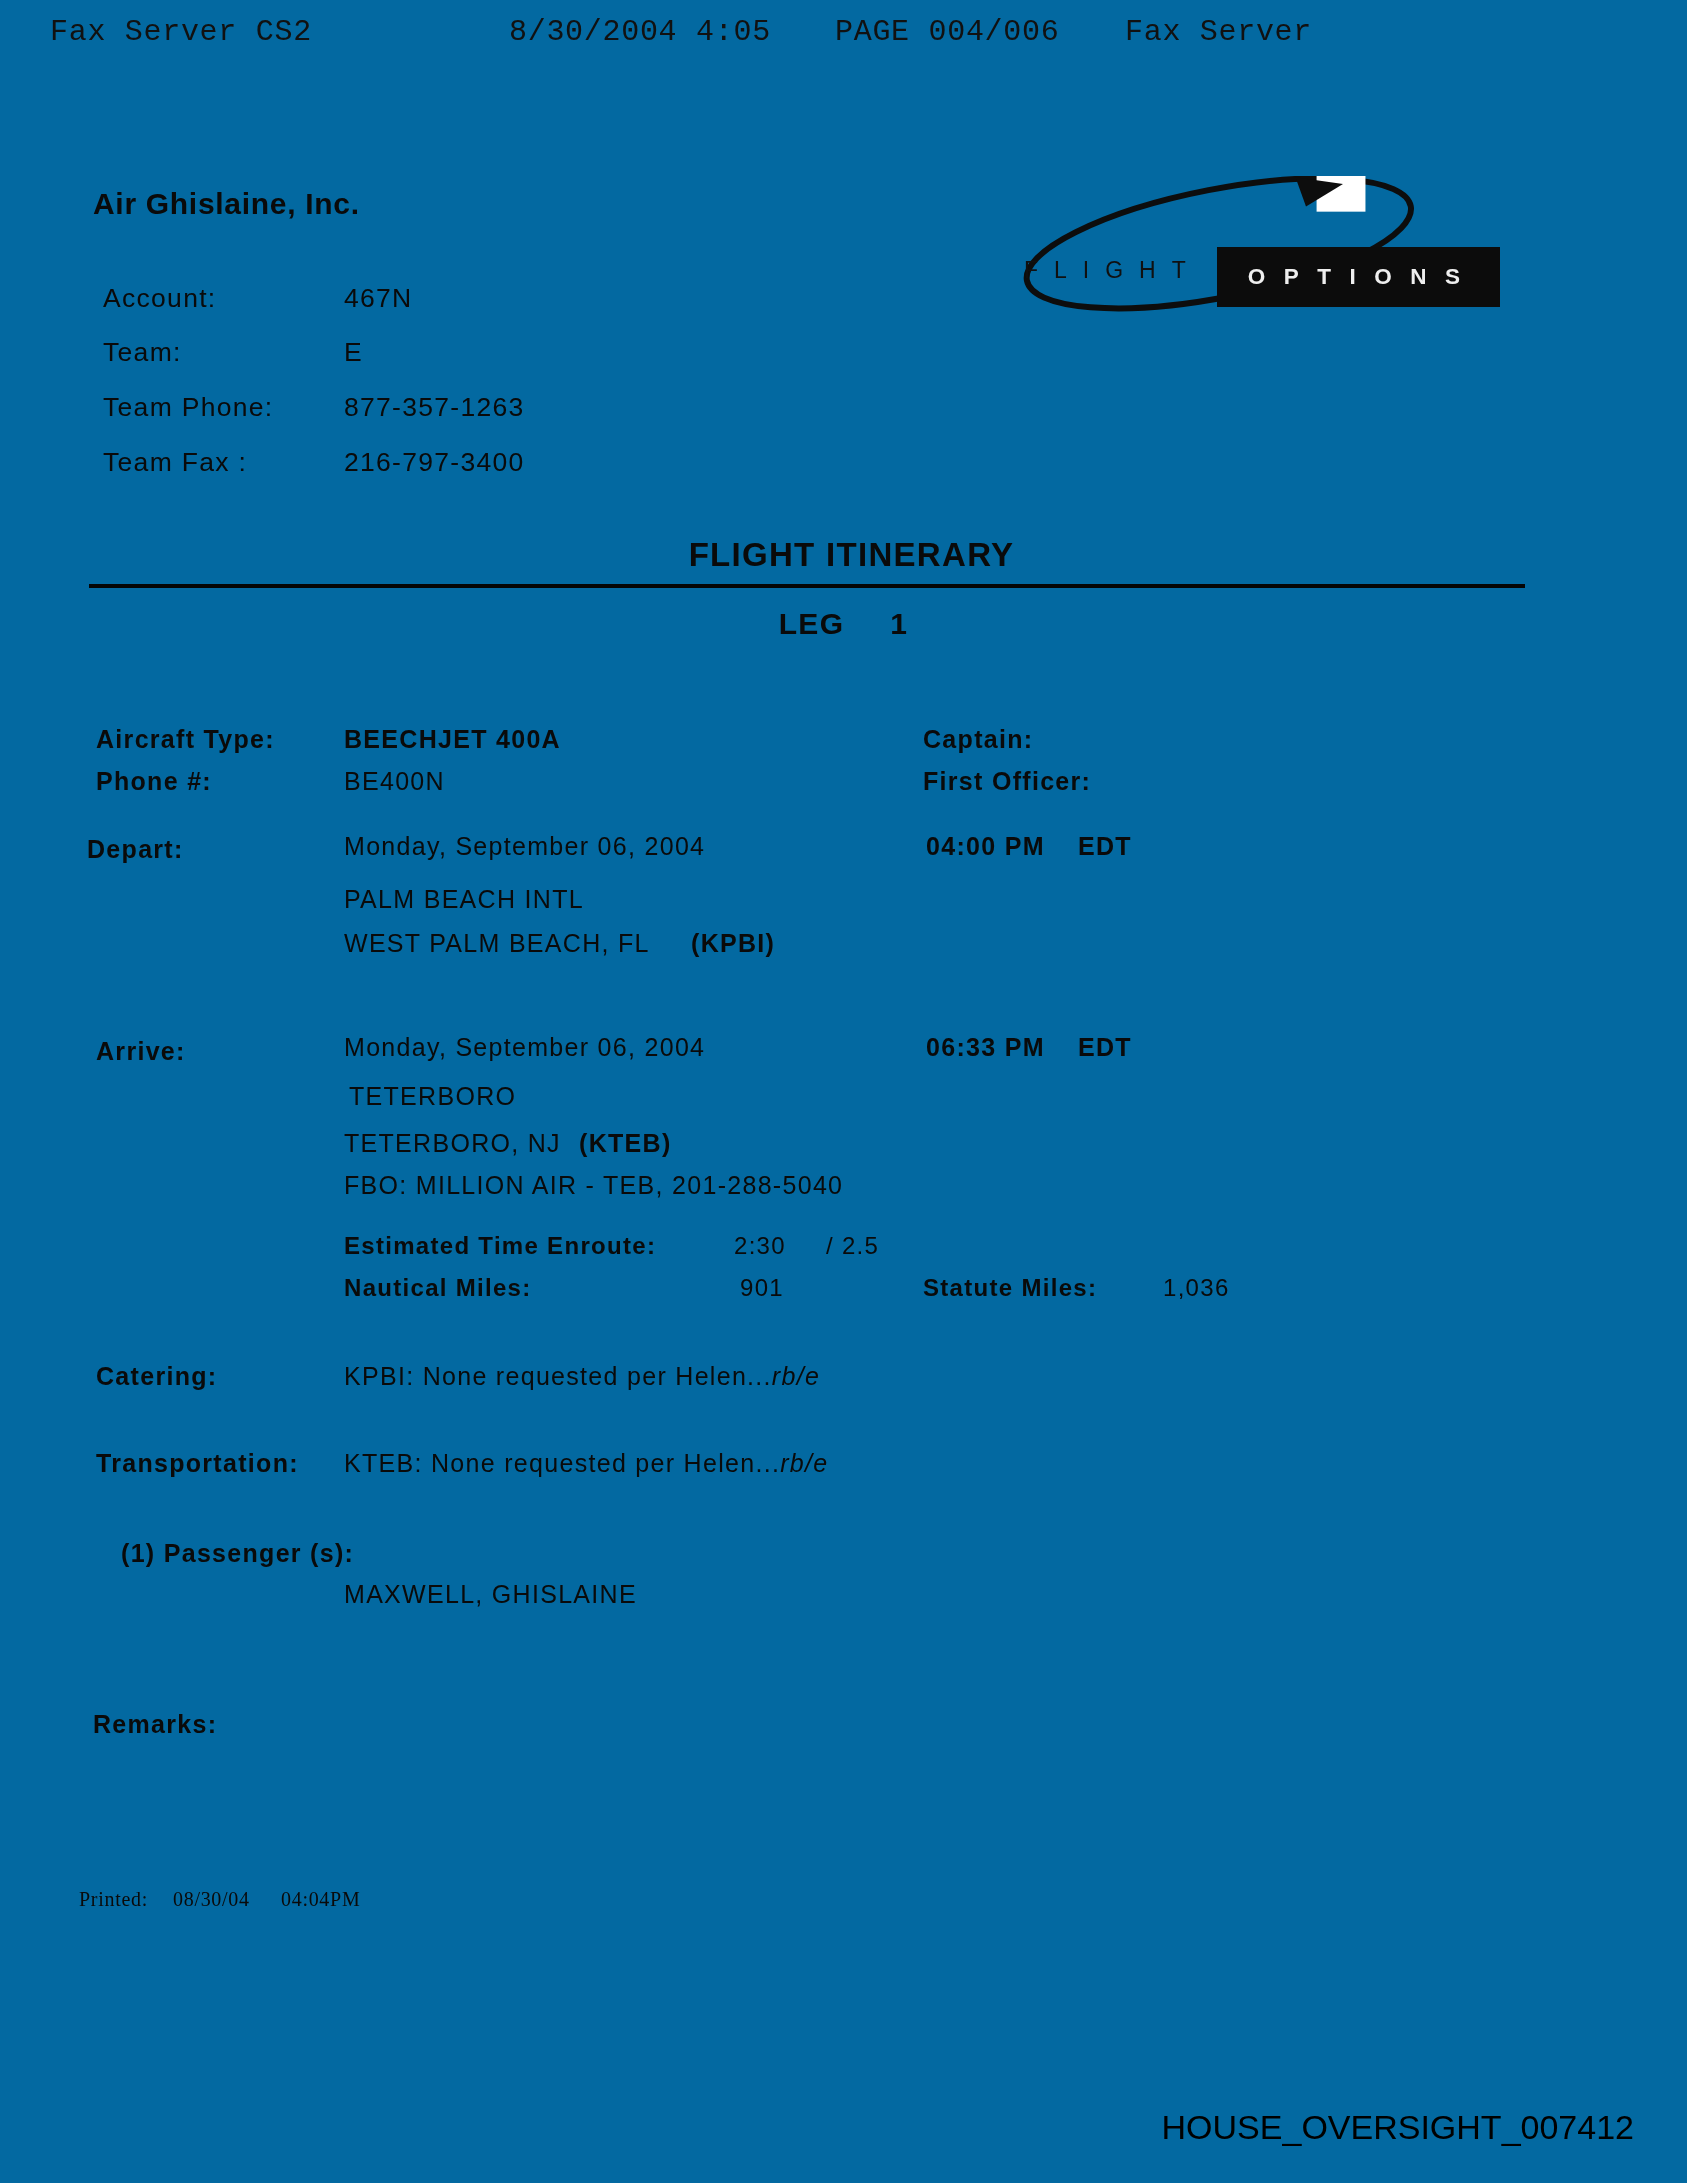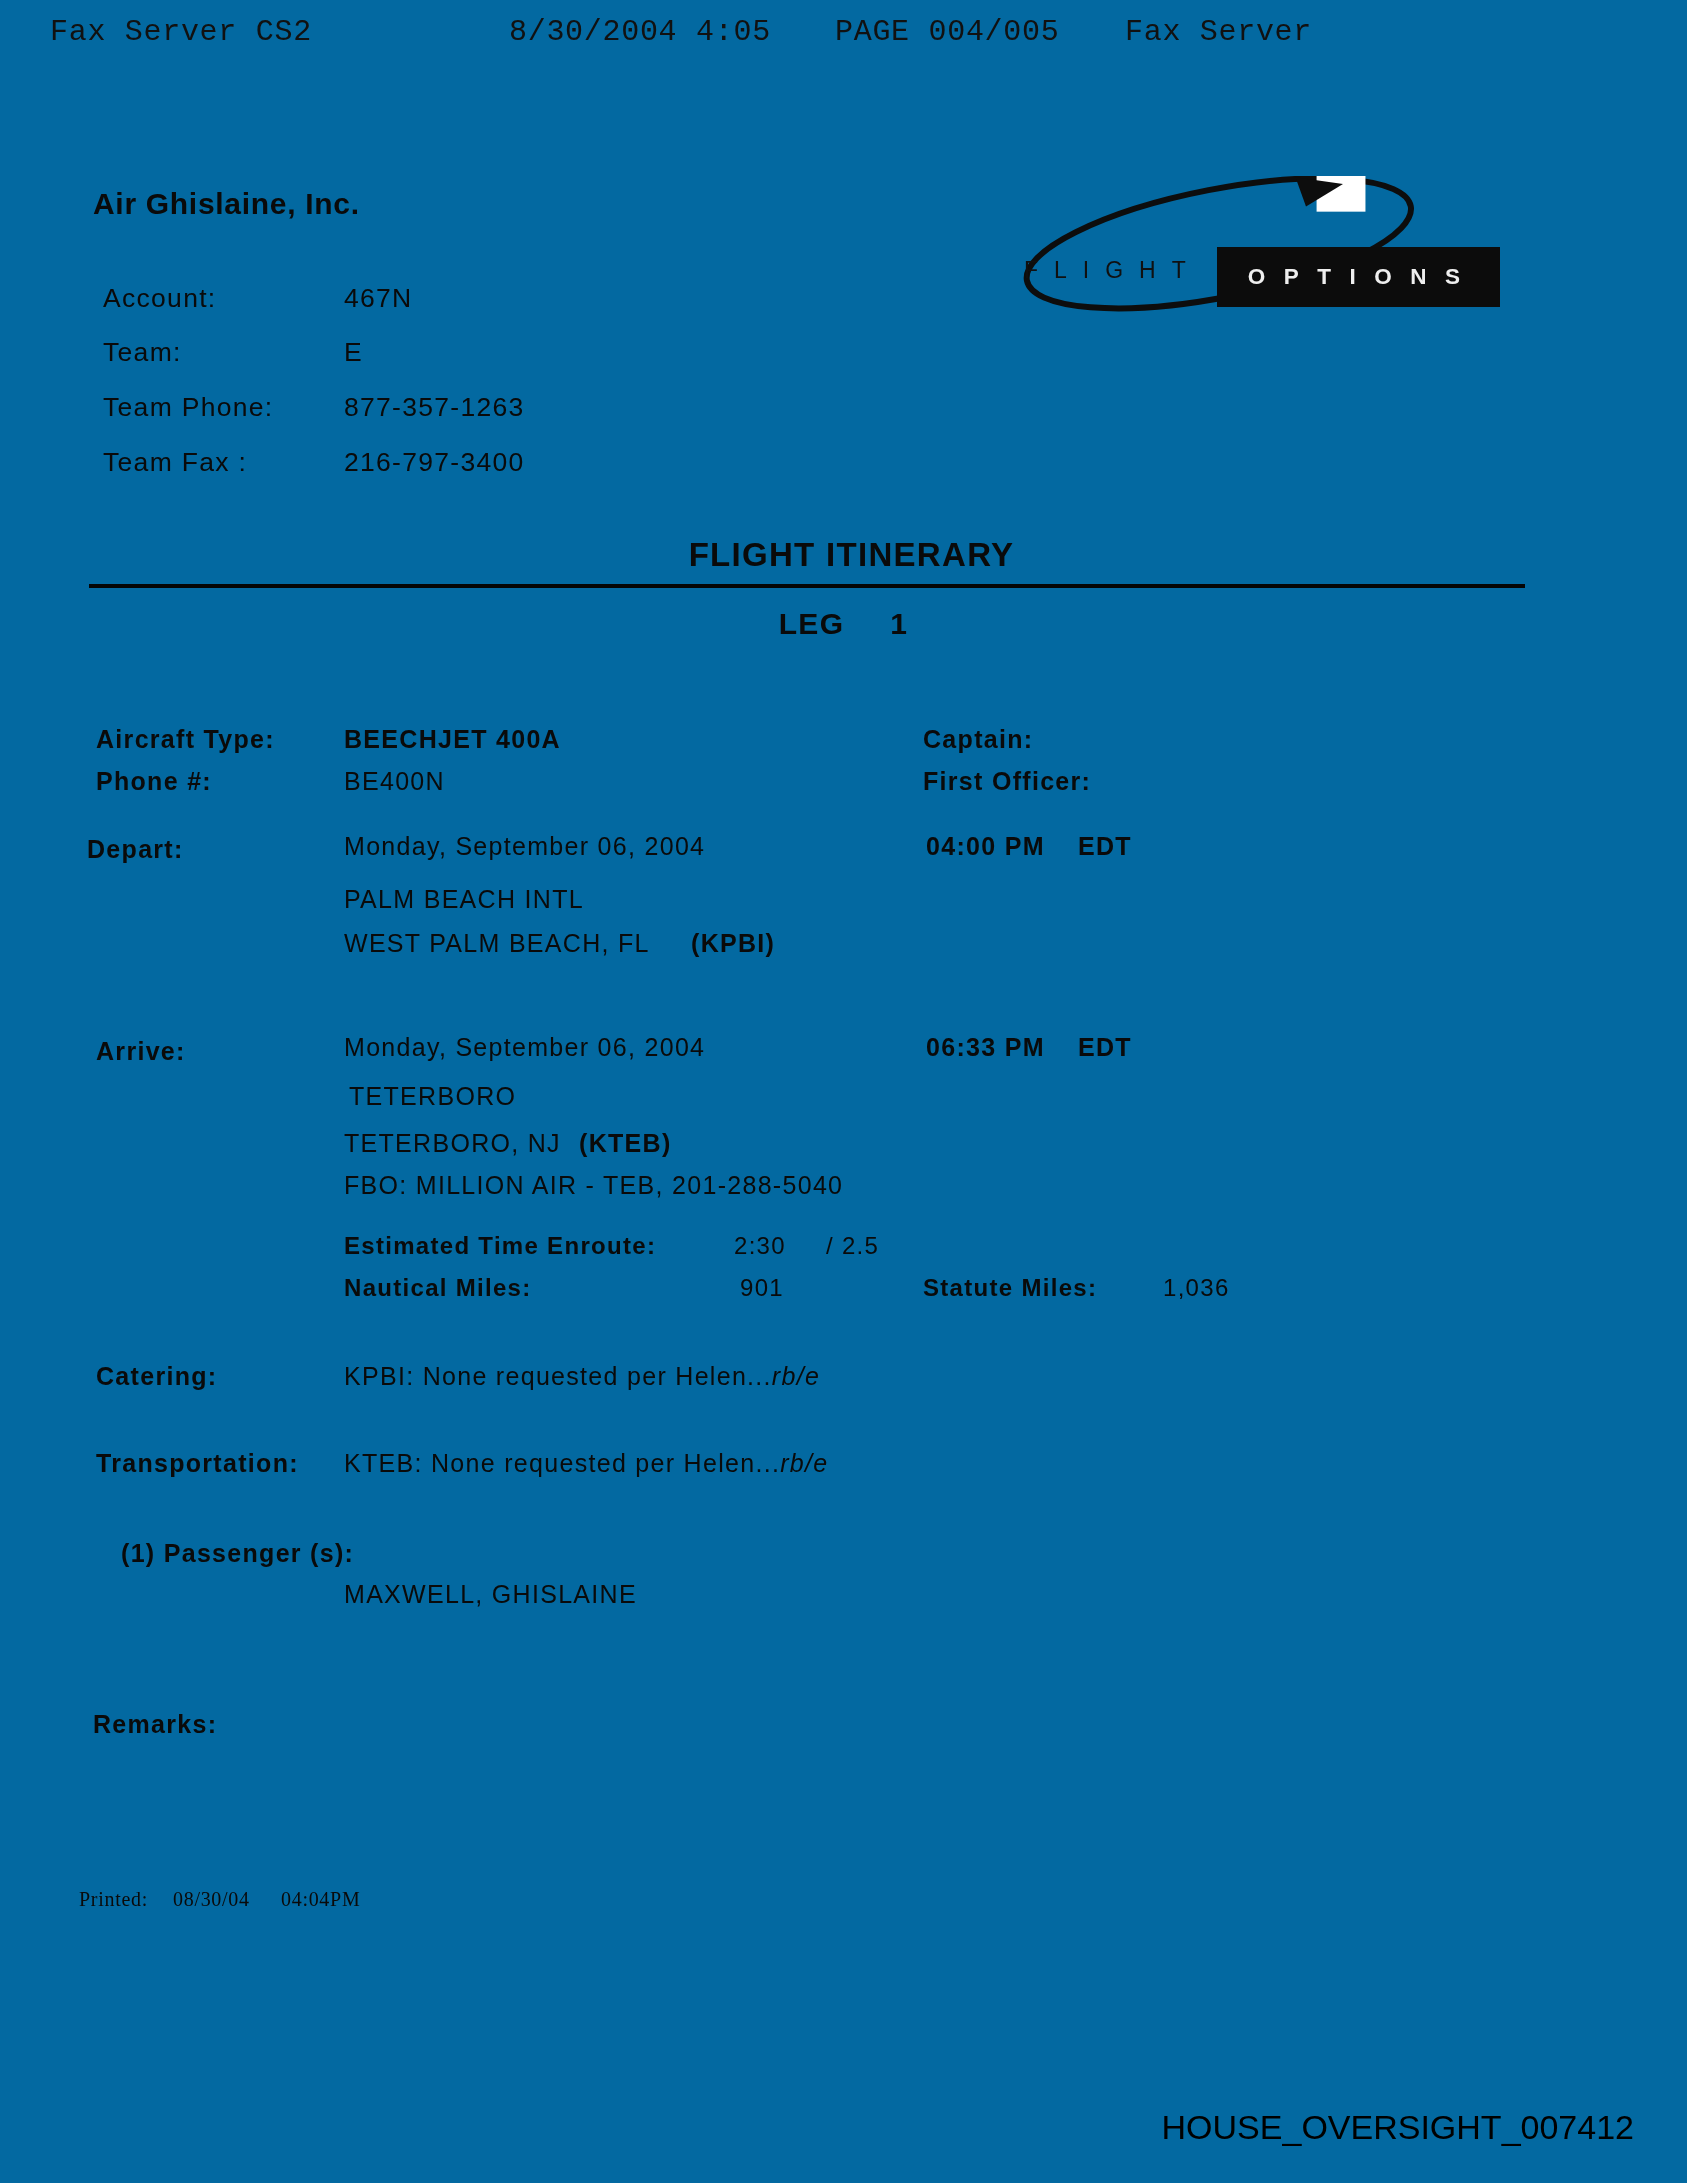--- a/index.html
+++ b/index.html
@@ -56,21 +56,21 @@
   .docid{font-size:34px;letter-spacing:0px;color:#000;}
 </style>
 </head>
 <body>
 
 <div class="page">
 
   <div>
     <span class="abs fax-hdr" style="left:50px;top:16.5px">Fax Server CS2</span>
     <span class="abs fax-hdr" style="left:509px;top:16.5px">8/30/2004 4:05</span>
-    <span class="abs fax-hdr" style="left:835px;top:16.5px">PAGE 004/005</span>
+    <span class="abs fax-hdr" style="left:835px;top:16.5px">PAGE 004/006</span>
     <span class="abs fax-hdr" style="left:1125px;top:16.5px">Fax Server</span>
   </div>
 
   <div class="abs company" style="left:93px;top:187px">Air Ghislaine, Inc.</div>
 
   <div class="logo">
     <svg viewBox="0 0 748 215" width="495" height="142">
       <ellipse cx="320" cy="102" rx="296" ry="82" transform="rotate(-11 320 102)" fill="none" stroke="#0d0d0d" stroke-width="9"></ellipse>
       <rect x="468" y="0" width="74" height="54" fill="#ffffff"></rect>
       <polygon points="508,12 436,2 452,46" fill="#0d0d0d"></polygon>

